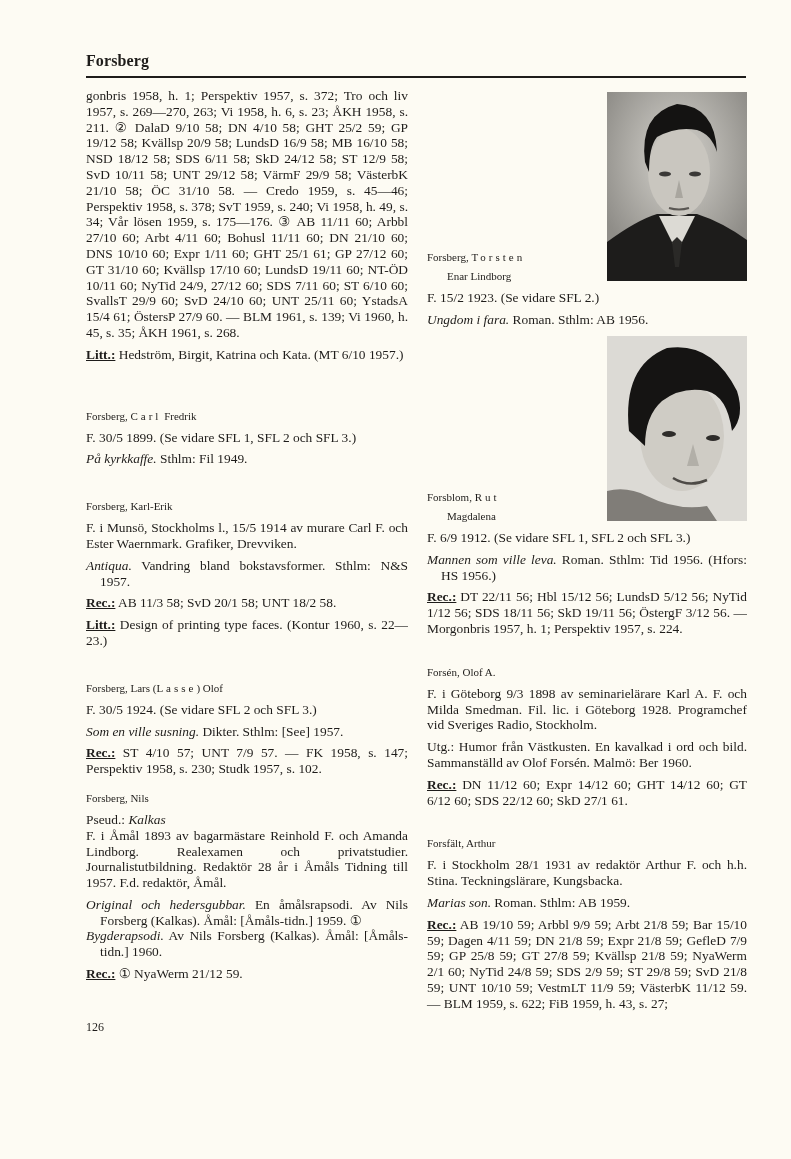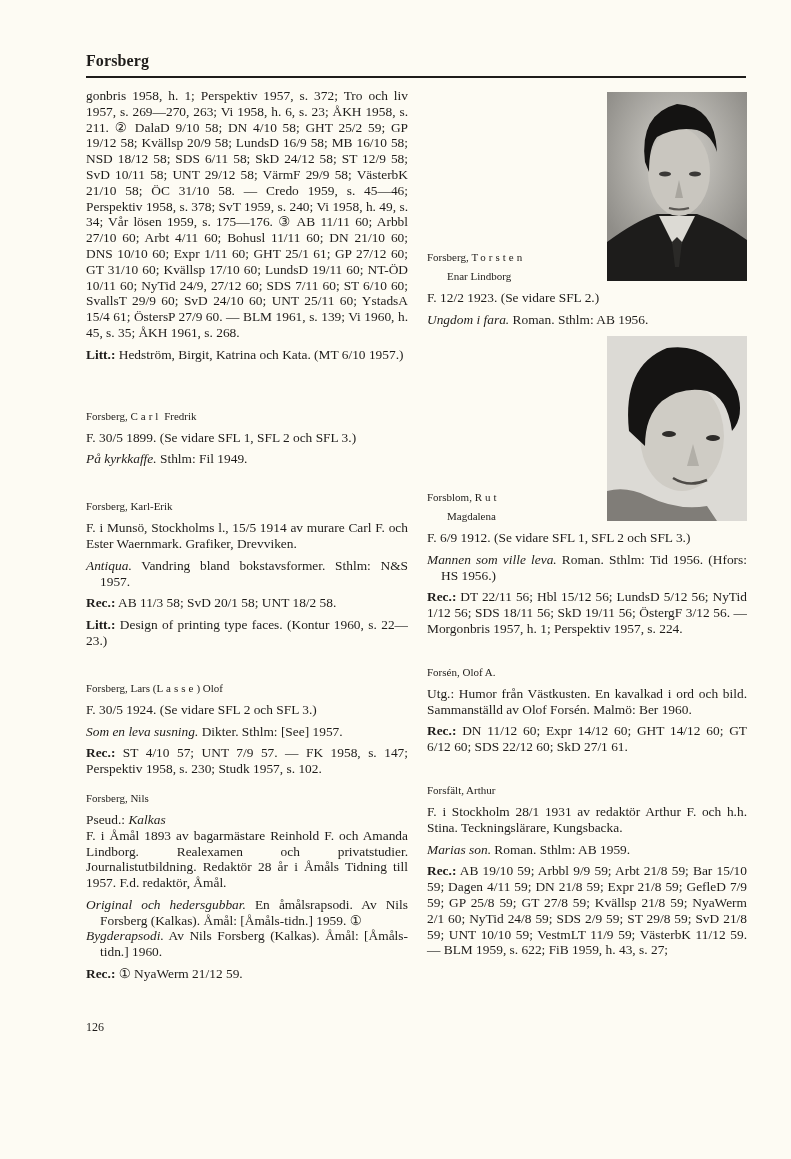--- a/index.html
+++ b/index.html
@@ -26,21 +26,21 @@
   p { margin: 0; text-align: justify; }
   .para { margin-bottom: 6px; }
   .hang { padding-left: 14px; text-indent: -14px; }
   .entry { margin-bottom: 26px; }
   .entry-title {
     font-size: 11px; font-weight: normal; line-height: 19px; margin-bottom: 4px;
   }
   .spaced { letter-spacing: 3px; }
   .entry-title .cont { display: block; padding-left: 20px; }
   em { font-style: italic; }
-  b.lbl { font-weight: bold; }
+  b.lbl { font-weight: bold; text-decoration: underline; }
   .photo {
     position: absolute; background: #d8d6d0; overflow: hidden;
   }
   .photo svg { display: block; }
   .page-number { position: absolute; left: 86px; top: 1020px; font-size: 12px; }
 </style>
 </head>
 <body>
 
 <div class="page-header">
@@ -73,21 +73,21 @@
     <p class="para hang"><em>Antiqua.</em><span> Vandring bland bokstavsformer. Sthlm: N&amp;S 1957.</span></p>
     <p class="para"><b class="lbl">Rec.:</b><span> AB 11/3 58; SvD 20/1 58; UNT 18/2 58.</span></p>
     <p><b class="lbl">Litt.:</b><span> Design of printing type faces. (Kontur 1960, s. 22—23.)</span></p>
   </div>
 
   <div class="entry" style="margin-bottom:12px">
     <div class="entry-title">
       <span>Forsberg, Lars (</span><span class="spaced">Lasse</span><span>) Olof</span>
     </div>
     <p class="para">F. 30/5 1924. (Se vidare SFL 2 och SFL 3.)</p>
-    <p class="para hang"><em>Som en leva susning.</em><span> Dikter. Sthlm: [See] 1957.</span></p>
+    <p class="para hang"><em>Som en ville susning.</em><span> Dikter. Sthlm: [See] 1957.</span></p>
     <p><b class="lbl">Rec.:</b><span> ST 4/10 57; UNT 7/9 57. — FK 1958, s. 147; Perspektiv 1958, s. 230; Studk 1957, s. 102.</span></p>
   </div>
 
   <div class="entry">
     <div class="entry-title">
       <span>Forsberg,</span>
       <span>Nils</span>
     </div>
     <p><span>Pseud.:</span> <em>Kalkas</em></p>
     <p class="para">F. i Åmål 1893 av bagarmästare Reinhold F. och Amanda Lindborg. Realexamen och privatstudier. Journalistutbildning. Redaktör 28 år i Åmåls Tidning till 1957. F.d. redaktör, Åmål.</p>
@@ -132,39 +132,40 @@
   </svg>
 </div>
 
 <div class="col col-right">
   <div class="entry" style="margin-top:160px;margin-bottom:0;height:88px">
     <div class="entry-title">
       <span>Forsberg,</span>
       <span class="spaced">Torsten</span>
       <span class="cont">Enar Lindborg</span>
     </div>
-    <p class="para">F. 12/2 1923. (Se vidare SFL 2.)</p>
+    <p class="para">F. 15/2 1923. (Se vidare SFL 2.)</p>
     <p class="hang"><em>Ungdom i fara.</em><span> Roman. Sthlm: AB 1956.</span></p>
   </div>
 
   <div class="entry" style="margin-top:152px;margin-bottom:26px">
     <div class="entry-title">
       <span>Forsblom,</span>
       <span class="spaced">Rut</span>
       <span class="cont">Magdalena</span>
     </div>
     <p class="para">F. 6/9 1912. (Se vidare SFL 1, SFL 2 och SFL 3.)</p>
     <p class="para hang"><em>Mannen som ville leva.</em><span> Roman. Sthlm: Tid 1956. (Hfors: HS 1956.)</span></p>
     <p><b class="lbl">Rec.:</b><span> DT 22/11 56; Hbl 15/12 56; LundsD 5/12 56; NyTid 1/12 56; SDS 18/11 56; SkD 19/11 56; ÖstergF 3/12 56. — Morgonbris 1957, h. 1; Perspektiv 1957, s. 224.</span></p>
   </div>
 
   <div class="entry" style="margin-bottom:26px">
     <div class="entry-title">
       <span>Forsén, Olof A.</span>
     </div>
+    <p class="para">F. i Göteborg 9/3 1898 av seminarielärare Karl A. F. och Milda Smedman. Fil. lic. i Göteborg 1928. Programchef vid Sveriges Radio, Stockholm.</p>
     <p class="para">Utg.: Humor från Västkusten. En kavalkad i ord och bild. Sammanställd av Olof Forsén. Malmö: Ber 1960.</p>
     <p><b class="lbl">Rec.:</b><span> DN 11/12 60; Expr 14/12 60; GHT 14/12 60; GT 6/12 60; SDS 22/12 60; SkD 27/1 61.</span></p>
   </div>
 
   <div class="entry">
     <div class="entry-title">
       <span>Forsfält, Arthur</span>
     </div>
     <p class="para">F. i Stockholm 28/1 1931 av redaktör Arthur F. och h.h. Stina. Teckningslärare, Kungsbacka.</p>
     <p class="para hang"><em>Marias son.</em><span> Roman. Sthlm: AB 1959.</span></p>

